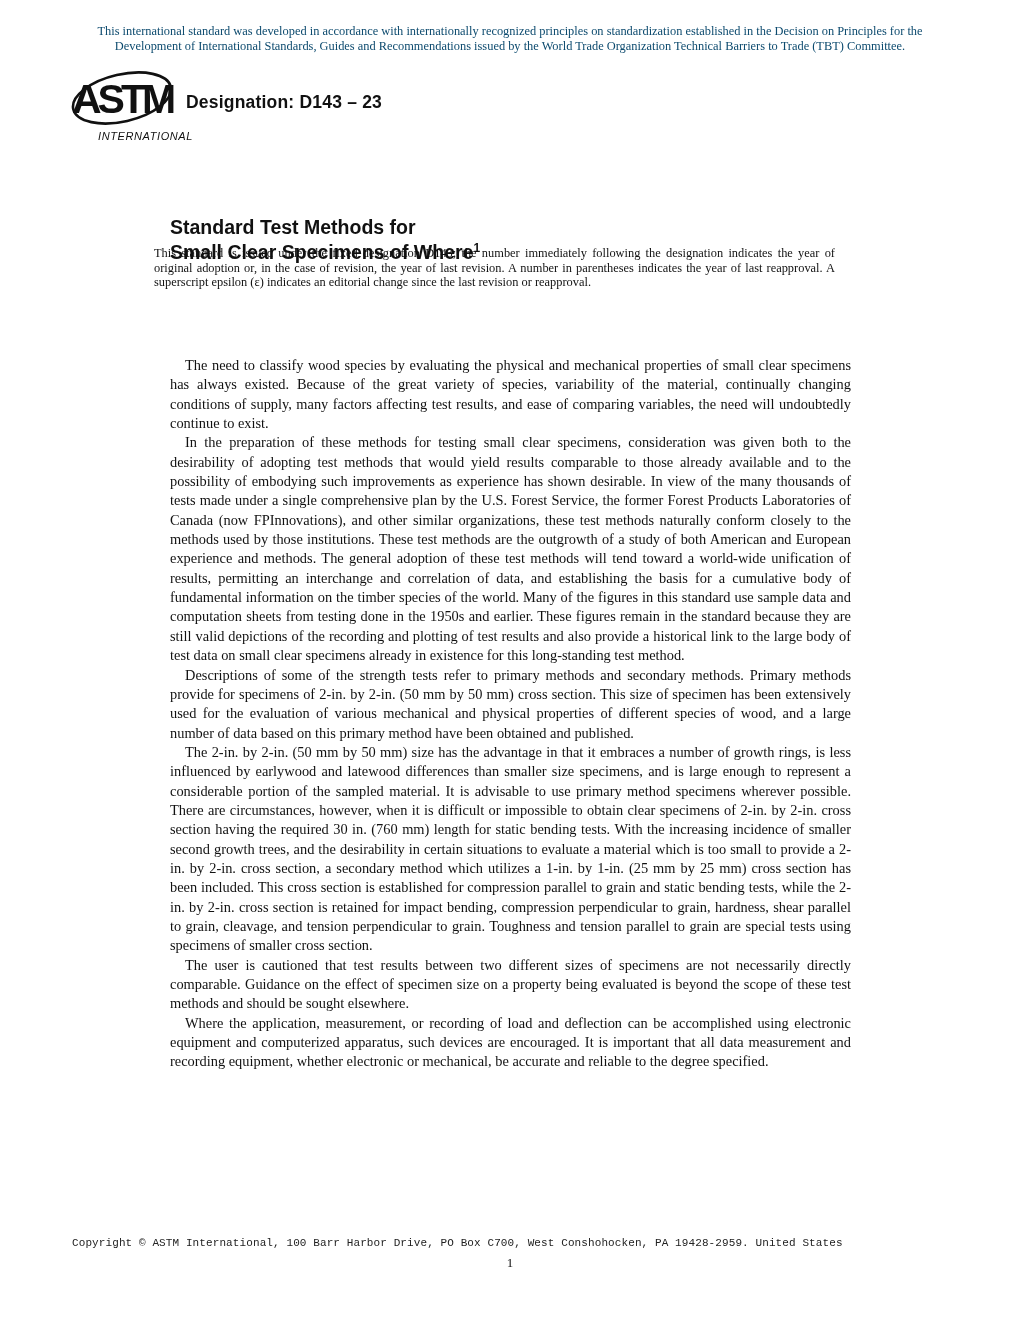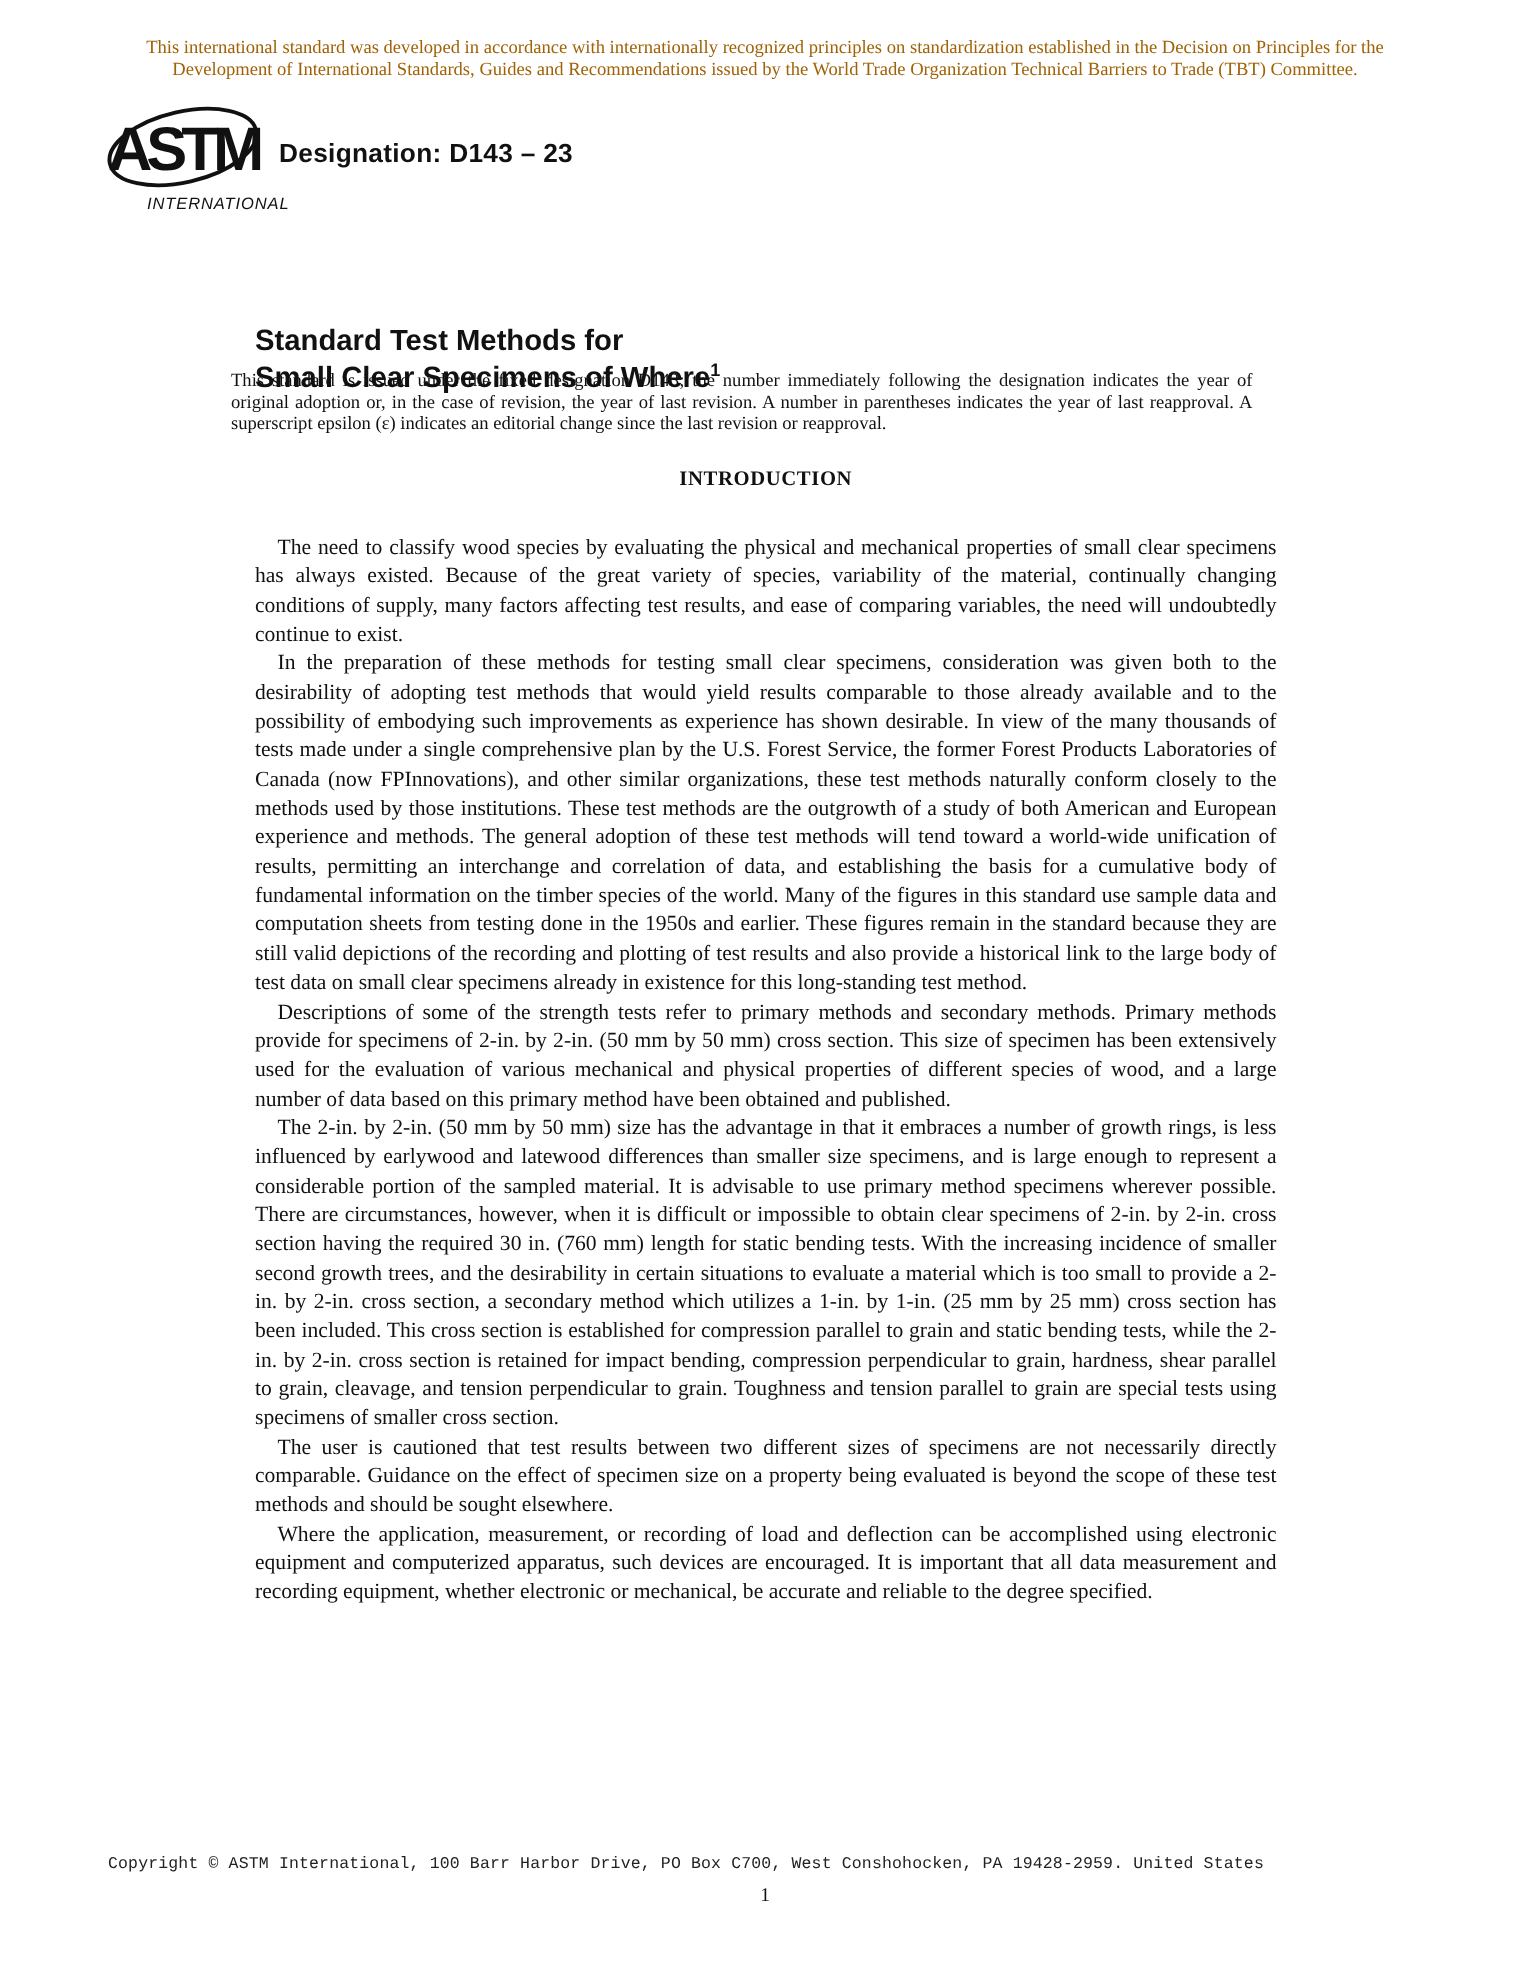--- a/index.html
+++ b/index.html
@@ -9,21 +9,21 @@
     width:1020px; height:1320px;
     background:#ffffff;
     color:#1a1a1a;
     overflow:hidden;
     font-family:"Liberation Serif", serif;
   }
   .top-notice {
     position:absolute; top:24px; left:68px; width:884px;
     font-family:"Liberation Serif", serif;
     font-size:12.4px; line-height:15px;
-    text-align:center; color:#a16207;
+    text-align:center; color:#0c4a6e;
   }
   .header-row {
     position:absolute; top:62px; left:70px;
     display:flex; align-items:center; gap:12px;justify-content:center;
   }
   .logo { width:104px; text-align:center; }
   .logo svg { display:block; margin:0 auto; }
   .logo-intl {
     font-family:"Liberation Sans", sans-serif;
     font-weight:normal; font-style:italic;
@@ -90,21 +90,20 @@
     <div class="designation">Designation: D143 – 23</div>
   </div>
 
   <h1 class="doc-title">
     <span>Standard Test Methods for</span><br>
     <span>Small Clear Specimens of Where</span><sup>1</sup>
   </h1>
 
   <p class="issuance">This standard is issued under the fixed designation D143; the number immediately following the designation indicates the year of original adoption or, in the case of revision, the year of last revision. A number in parentheses indicates the year of last reapproval. A superscript epsilon (ε) indicates an editorial change since the last revision or reapproval.</p>
 
-  <h2 class="intro-heading">INTRODUCTION</h2>
 
   <div class="body-text">
     <p>The need to classify wood species by evaluating the physical and mechanical properties of small clear specimens has always existed. Because of the great variety of species, variability of the material, continually changing conditions of supply, many factors affecting test results, and ease of comparing variables, the need will undoubtedly continue to exist.</p>
     <p>In the preparation of these methods for testing small clear specimens, consideration was given both to the desirability of adopting test methods that would yield results comparable to those already available and to the possibility of embodying such improvements as experience has shown desirable. In view of the many thousands of tests made under a single comprehensive plan by the U.S. Forest Service, the former Forest Products Laboratories of Canada (now FPInnovations), and other similar organizations, these test methods naturally conform closely to the methods used by those institutions. These test methods are the outgrowth of a study of both American and European experience and methods. The general adoption of these test methods will tend toward a world-wide unification of results, permitting an interchange and correlation of data, and establishing the basis for a cumulative body of fundamental information on the timber species of the world. Many of the figures in this standard use sample data and computation sheets from testing done in the 1950s and earlier. These figures remain in the standard because they are still valid depictions of the recording and plotting of test results and also provide a historical link to the large body of test data on small clear specimens already in existence for this long-standing test method.</p>
     <p>Descriptions of some of the strength tests refer to primary methods and secondary methods. Primary methods provide for specimens of 2-in. by 2-in. (50 mm by 50 mm) cross section. This size of specimen has been extensively used for the evaluation of various mechanical and physical properties of different species of wood, and a large number of data based on this primary method have been obtained and published.</p>
     <p>The 2-in. by 2-in. (50 mm by 50 mm) size has the advantage in that it embraces a number of growth rings, is less influenced by earlywood and latewood differences than smaller size specimens, and is large enough to represent a considerable portion of the sampled material. It is advisable to use primary method specimens wherever possible. There are circumstances, however, when it is difficult or impossible to obtain clear specimens of 2-in. by 2-in. cross section having the required 30 in. (760 mm) length for static bending tests. With the increasing incidence of smaller second growth trees, and the desirability in certain situations to evaluate a material which is too small to provide a 2-in. by 2-in. cross section, a secondary method which utilizes a 1-in. by 1-in. (25 mm by 25 mm) cross section has been included. This cross section is established for compression parallel to grain and static bending tests, while the 2-in. by 2-in. cross section is retained for impact bending, compression perpendicular to grain, hardness, shear parallel to grain, cleavage, and tension perpendicular to grain. Toughness and tension parallel to grain are special tests using specimens of smaller cross section.</p>
     <p>The user is cautioned that test results between two different sizes of specimens are not necessarily directly comparable. Guidance on the effect of specimen size on a property being evaluated is beyond the scope of these test methods and should be sought elsewhere.</p>
     <p>Where the application, measurement, or recording of load and deflection can be accomplished using electronic equipment and computerized apparatus, such devices are encouraged. It is important that all data measurement and recording equipment, whether electronic or mechanical, be accurate and reliable to the degree specified.</p>
   </div>
 

